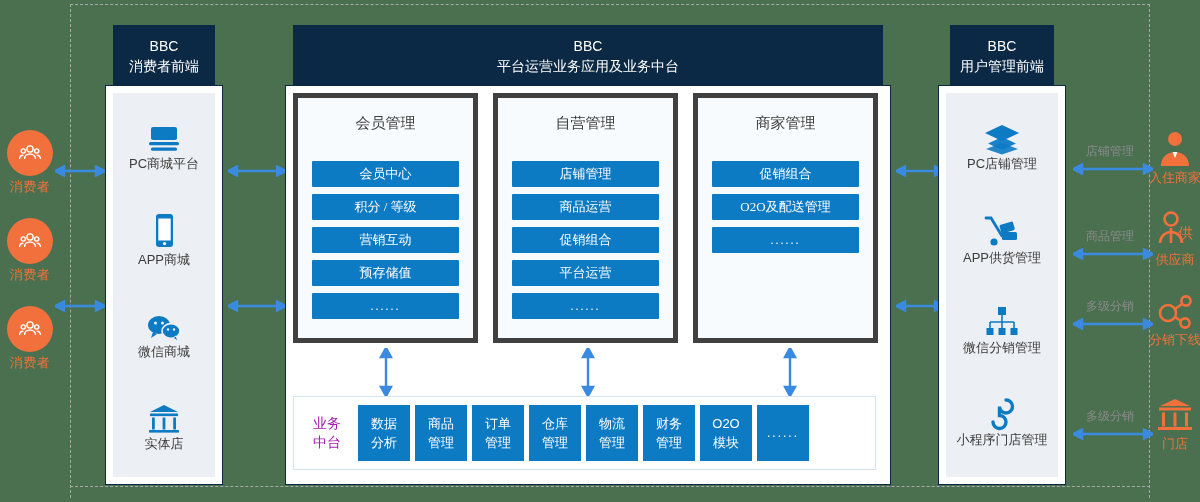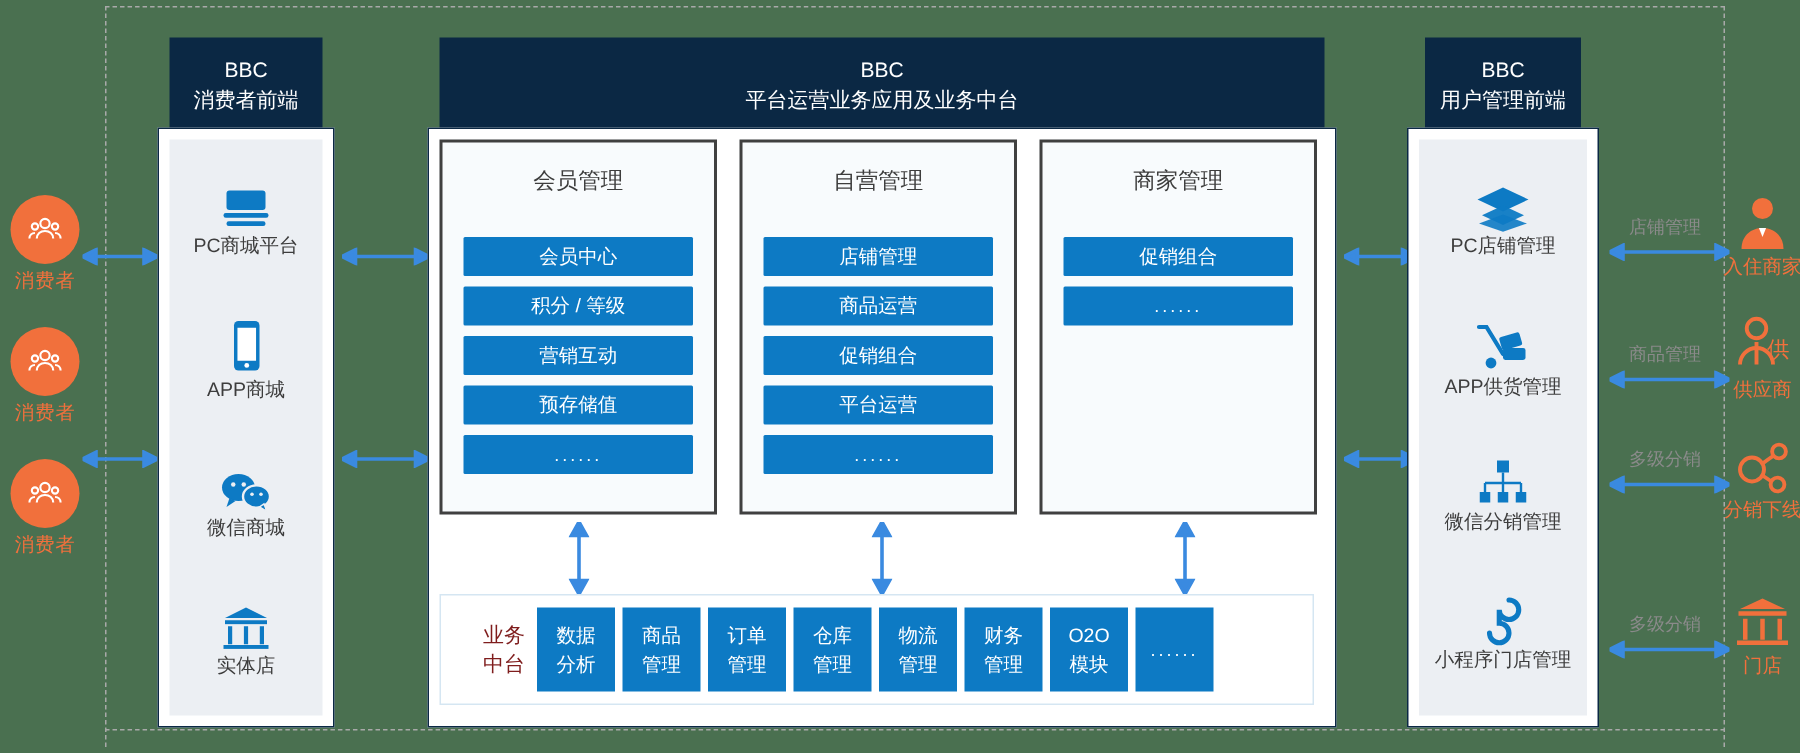--- a/index.html
+++ b/index.html
@@ -54,39 +54,39 @@
   
   .side-item{
     position:absolute;width:100%;text-align:center;
   }
   .side-item .ico{height:40px;display:flex;align-items:flex-end;justify-content:center;}
   .side-item .lbl{font-size:13px;color:#3d3d3d;margin-top:0;}
 
   
   .cards-row{position:absolute;display:flex;}
   .card{
-    background:#f8fbfd;border:2px solid #404040;box-sizing:border-box;
-    display:flex;flex-direction:column;align-items:center;
+    background:#f8fbfd;border:5px solid #404040;box-sizing:border-box;
+    display:flex;flex-direction:column;align-items:center;font-family:Liberation Serif, serif;
   }
   .card-title{font-size:15px;color:#3d3d3d;margin:16px 0 12px 0;}
   .card-btns{width:100%;padding:16px 14px 14px 14px;box-sizing:border-box;}
   .btn{
     background:#0d7ac4;color:#fff;font-size:13px;
     height:26px;line-height:26px;text-align:center;margin-bottom:7px;
     border-radius:1px;
   }
   .btn.dots{letter-spacing:2px;font-size:12px;}
 
   
   .mid-strip{
     position:absolute;border:1px solid #d5e6f2;background:#ffffff;
     box-sizing:border-box;display:flex;align-items:center;padding:0 10px;
   }
   .mid-label{
-    font-size:14px;color:#7f1d1d;line-height:19px;text-align:right;
+    font-size:14px;color:#a21caf;line-height:19px;text-align:center;
     width:46px;flex:none;margin-right:8px;
   }
   .mid-tiles{display:flex;gap:5px;}
   .tile{
     background:#0d7ac4;color:#fff;font-size:13px;line-height:19px;
     width:52px;height:56px;display:flex;flex-direction:column;
     align-items:center;justify-content:center;text-align:center;
   }
   .tile.wide{width:76px;}
   .tile.dots{letter-spacing:2px;font-size:12px;}
@@ -284,20 +284,21 @@
         <div class="btn">商品运营</div>
         <div class="btn">促销组合</div>
         <div class="btn">平台运营</div>
         <div class="btn dots">......</div>
       </div>
     </div>
     <div class="card" style="width:185px;height:250px;">
       <div class="card-title">商家管理</div>
       <div class="card-btns">
         <div class="btn">促销组合</div>
+        <div class="btn">O2O及配送管理</div>
         <div class="btn dots">......</div>
       </div>
     </div>
   </div>
 
   <div class="varrow" style="left:379px;top:348px;">
     <svg width="14" height="48" viewBox="0 0 14 48">
         <g stroke="#3a8ae0" stroke-width="2.4" fill="#3a8ae0">
       <line x1="7" y1="8" x2="7" y2="40"></line>
           <polygon points="7,0 2,9 12,9"></polygon>

